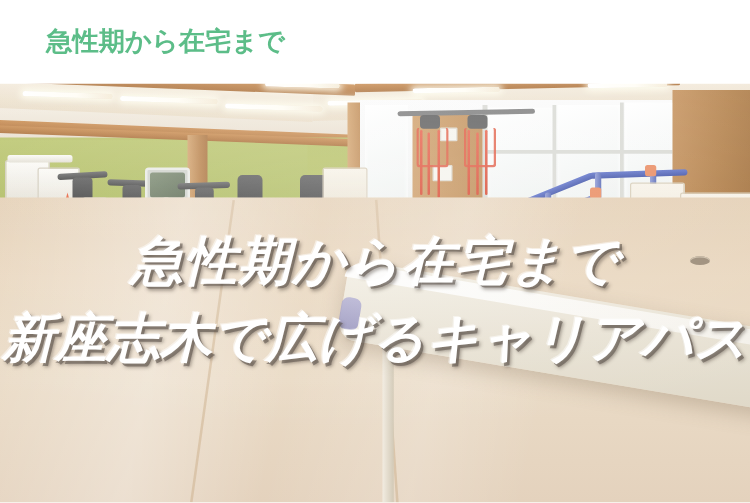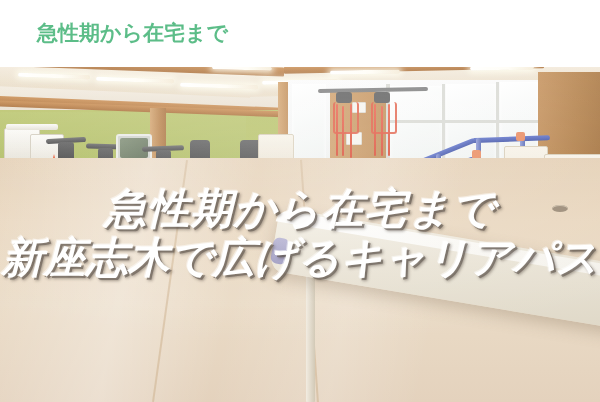--- a/index.html
+++ b/index.html
@@ -310,21 +310,21 @@
     font-style:italic;
     color:#ffffff;
     white-space:nowrap;
     line-height:1.08;
     text-shadow:
       2px 2px 0 rgba(90,80,72,.55),
       3px 3px 3px rgba(70,60,52,.45),
       -1px -1px 0 rgba(255,255,255,.5);
   }
   .headline-line-1{ font-size:42px; letter-spacing:1px; }
-  .headline-line-2{ font-size:42px; letter-spacing:0px; margin-top:4px;}
+  .headline-line-2{ font-size:42px; letter-spacing:0px; margin-top:17px;}
 
 </style>
 </head>
 <body>
 
 <div class="banner">
 
   <div class="header-band">
     <div class="header-title-group">
       <span class="dept-name">急性期から在宅まで</span>

